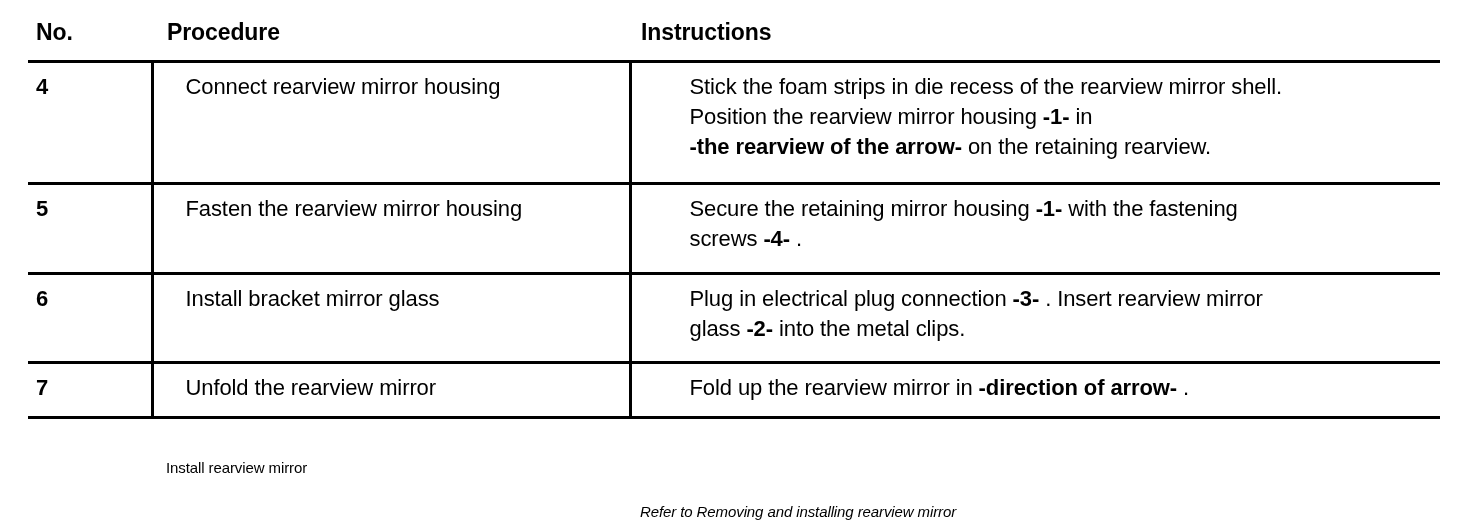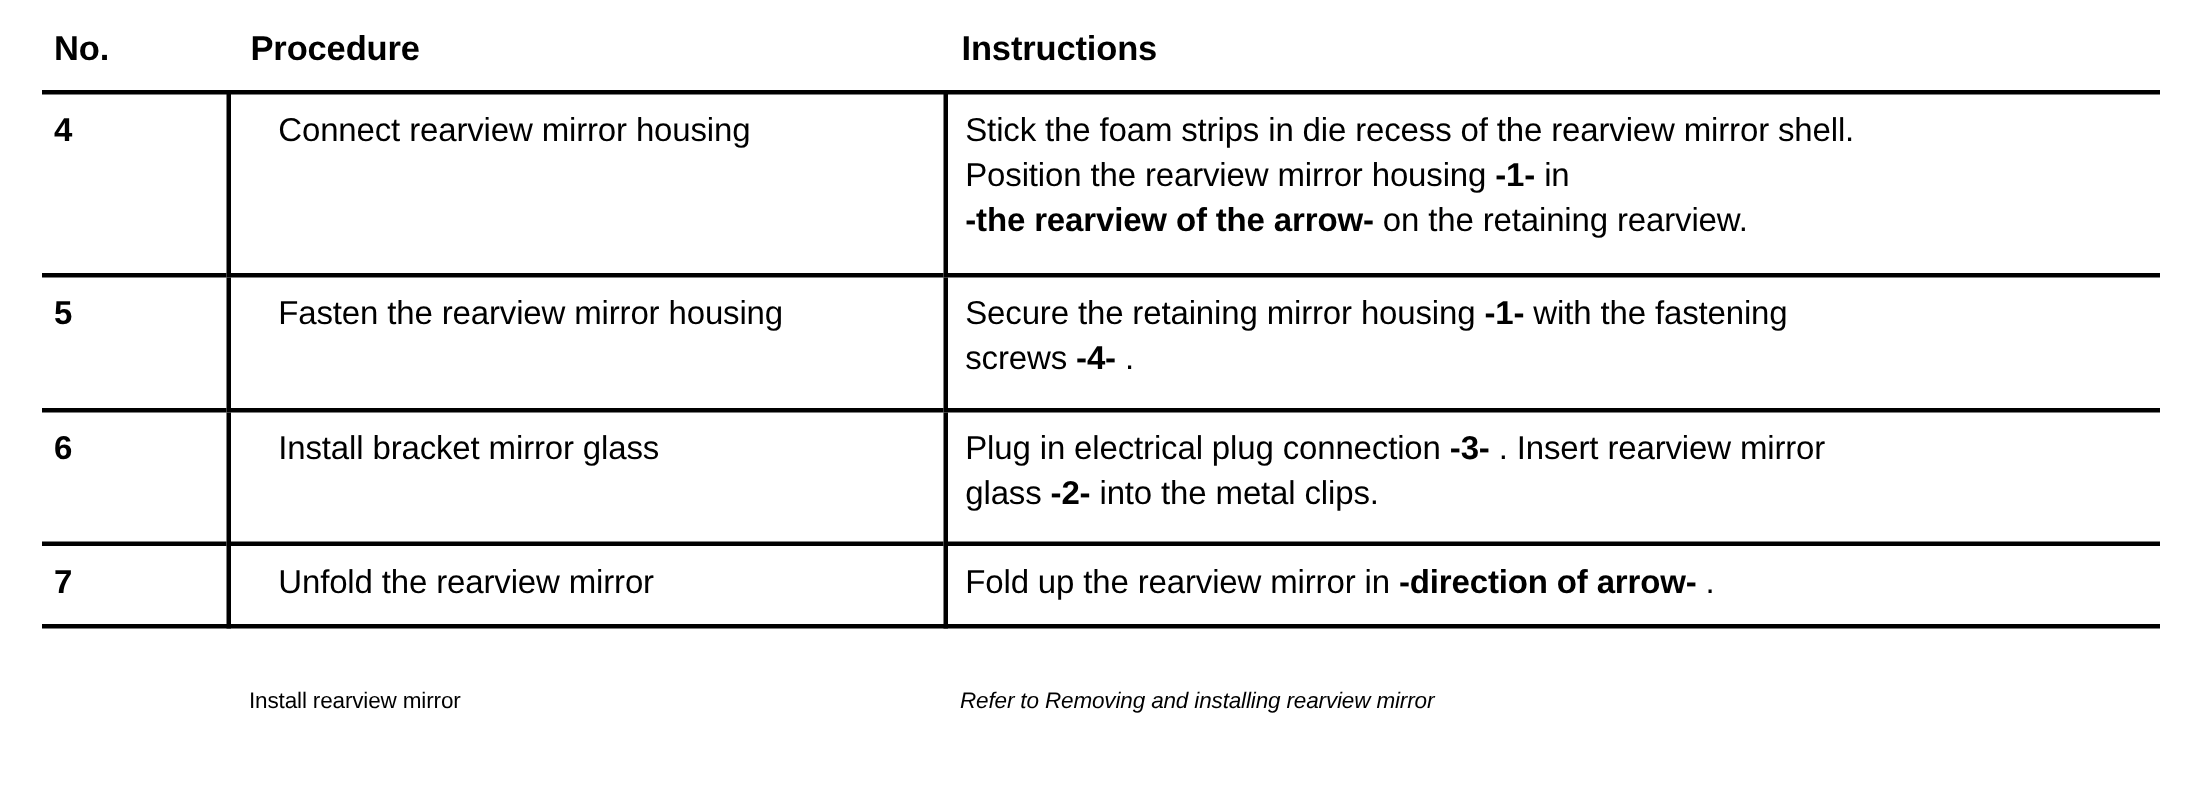--- a/index.html
+++ b/index.html
@@ -82,21 +82,21 @@
 
   .cell-inner {
     font-size: 22px;
     line-height: 30px;
     letter-spacing: -0.1px;
     padding: 9px 0 0 0;
   }
 
   td.cell-no   .cell-inner { padding-left: 8px; font-weight: bold; }
   td.cell-proc .cell-inner { padding-left: 13px; margin-left: 19px; }
-  td.cell-instr .cell-inner { padding-left: 12px; padding-right: 6px; }
+  td.cell-instr .cell-inner { padding-left: 12px; padding-right: 6px; margin-left: 46px; }
 
   
   tr.row-h1 td { height: 119px; }
   tr.row-h2 td { height: 87px; }
   tr.row-h3 td { height: 86px; }
   tr.row-h4 td { height: 52px; }
 
   .callout { font-weight: bold; }
 
   
@@ -111,21 +111,21 @@
   .footer-cell {
     position: absolute;
     top: 0;
     font-size: 15px;
     line-height: 32px;
     letter-spacing: -0.1px;
     white-space: nowrap;
   }
 
   .footer-cell.f-proc  { left: 166px; }
-  .footer-cell.f-instr { left: 640px; font-style: italic; }
+  .footer-cell.f-instr { left: 640px; font-style: italic; margin-top: 44px; }
 </style>
 </head>
 <body>
 
 <div class="page">
 
   <div class="col-headers">
     <div class="col-header c-no">No.</div>
     <div class="col-header c-instr">Instructions</div>
     <div class="col-header c-procedure">Procedure</div>

